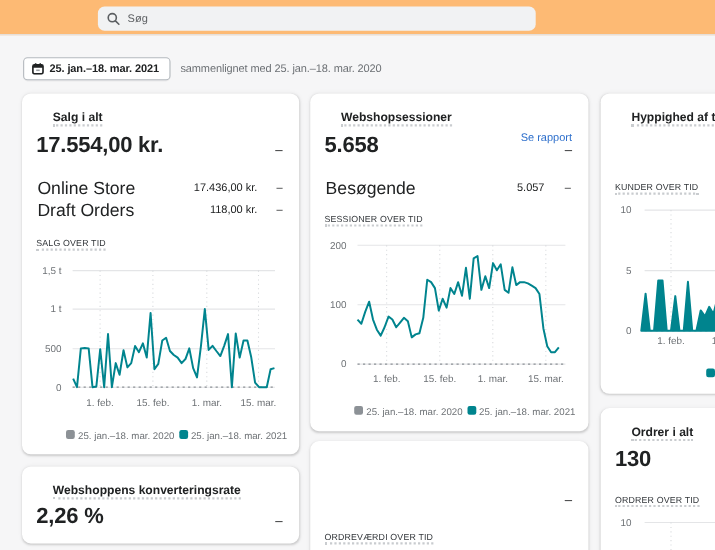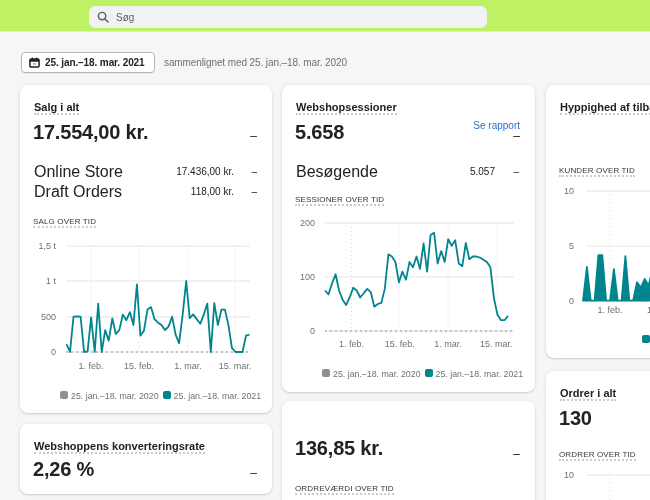--- a/index.html
+++ b/index.html
@@ -1,22 +1,22 @@
 <!DOCTYPE html>
 <html><head><meta charset="utf-8"><style>
 *{margin:0;padding:0;box-sizing:border-box}
 html,body{width:650px;height:500px;overflow:hidden;font-family:"Liberation Sans",sans-serif;background:#f6f6f7;position:relative}
-.topbar{position:absolute;left:0;top:0;width:650px;height:32px;background:#bef264;border-bottom:1px solid #e3e4e6}
+.topbar{position:absolute;left:0;top:0;width:650px;height:32px;background:#fdba74;border-bottom:1px solid #e3e4e6}
 .search{position:absolute;left:89px;top:6px;width:398px;height:22px;background:#f1f2f3;border-radius:6px;display:flex;align-items:center;color:#5c5f62;font-size:10px}
 .search svg{margin:0 7px 0 8px}
 .datebtn{position:absolute;left:21px;top:52px;width:134px;height:21px;background:#fff;border:1px solid #b4b9be;border-radius:4px;box-shadow:0 1px 0 rgba(0,0,0,.05);display:flex;align-items:center;font-size:10px;font-weight:700;color:#202223;letter-spacing:-0.1px;white-space:nowrap}
 .datebtn svg{margin:0 5px 0 7px}
 .cmp{position:absolute;left:164px;top:57px;font-size:10px;letter-spacing:-0.1px;color:#6d7175;white-space:nowrap}
 .card{position:absolute;background:#fff;border-radius:8px;box-shadow:0 0 5px rgba(23,24,24,.05),0 1px 2px rgba(0,0,0,.15)}
-.title{position:absolute;left:14px;top:16px;font-size:11px;line-height:13px;font-weight:700;color:#202223;white-space:nowrap}
+.title{position:absolute;left:28px;top:16px;font-size:11px;line-height:13px;font-weight:700;color:#202223;white-space:nowrap}
 .du{border-bottom:2px dotted #c9cccf;padding-bottom:0px}
 .big{position:absolute;left:13px;top:36px;font-size:20px;font-weight:700;color:#202223;white-space:nowrap;letter-spacing:-0.2px}
 .bigdash{position:absolute;right:15px;top:44px;font-size:12px;color:#202223}
 .row{position:absolute;left:14px;font-size:16px;line-height:12px;color:#202223;white-space:nowrap}
 .rval{position:absolute;font-size:10px;line-height:12px;color:#202223;text-align:center}
 .rdash{position:absolute;font-size:10px;line-height:12px;color:#202223}
 .lab{position:absolute;left:13px;font-size:8px;font-weight:400;color:#32363a;letter-spacing:.15px;white-space:nowrap}
 .legend{position:absolute;left:40px;display:flex;align-items:flex-start;font-size:8.8px;color:#6d7175;white-space:nowrap}
 .sq{width:8px;height:8px;border-radius:2px;display:inline-block;margin-right:3px;flex:none}
 .gap{width:4px;display:inline-block;flex:none}
@@ -158,15 +158,14 @@
  </svg>
 </div>
 
 <div class="card" style="left:20px;top:424px;width:252px;height:70px">
  <div class="title"><span class="du">Webshoppens konverteringsrate</span></div>
  <div class="big" style="top:34px">2,26 %</div>
     <div class="bigdash" style="top:42px">–</div>
 </div>
 
 <div class="card" style="left:282px;top:401px;width:253px;height:200px">
- <div class="big">136,85 kr.</div>
     <div class="bigdash" style="top:46px">–</div>
  <div class="lab" style="top:83px"><span class="du">ORDREVÆRDI OVER TID</span></div>
 </div>
 </body></html>

